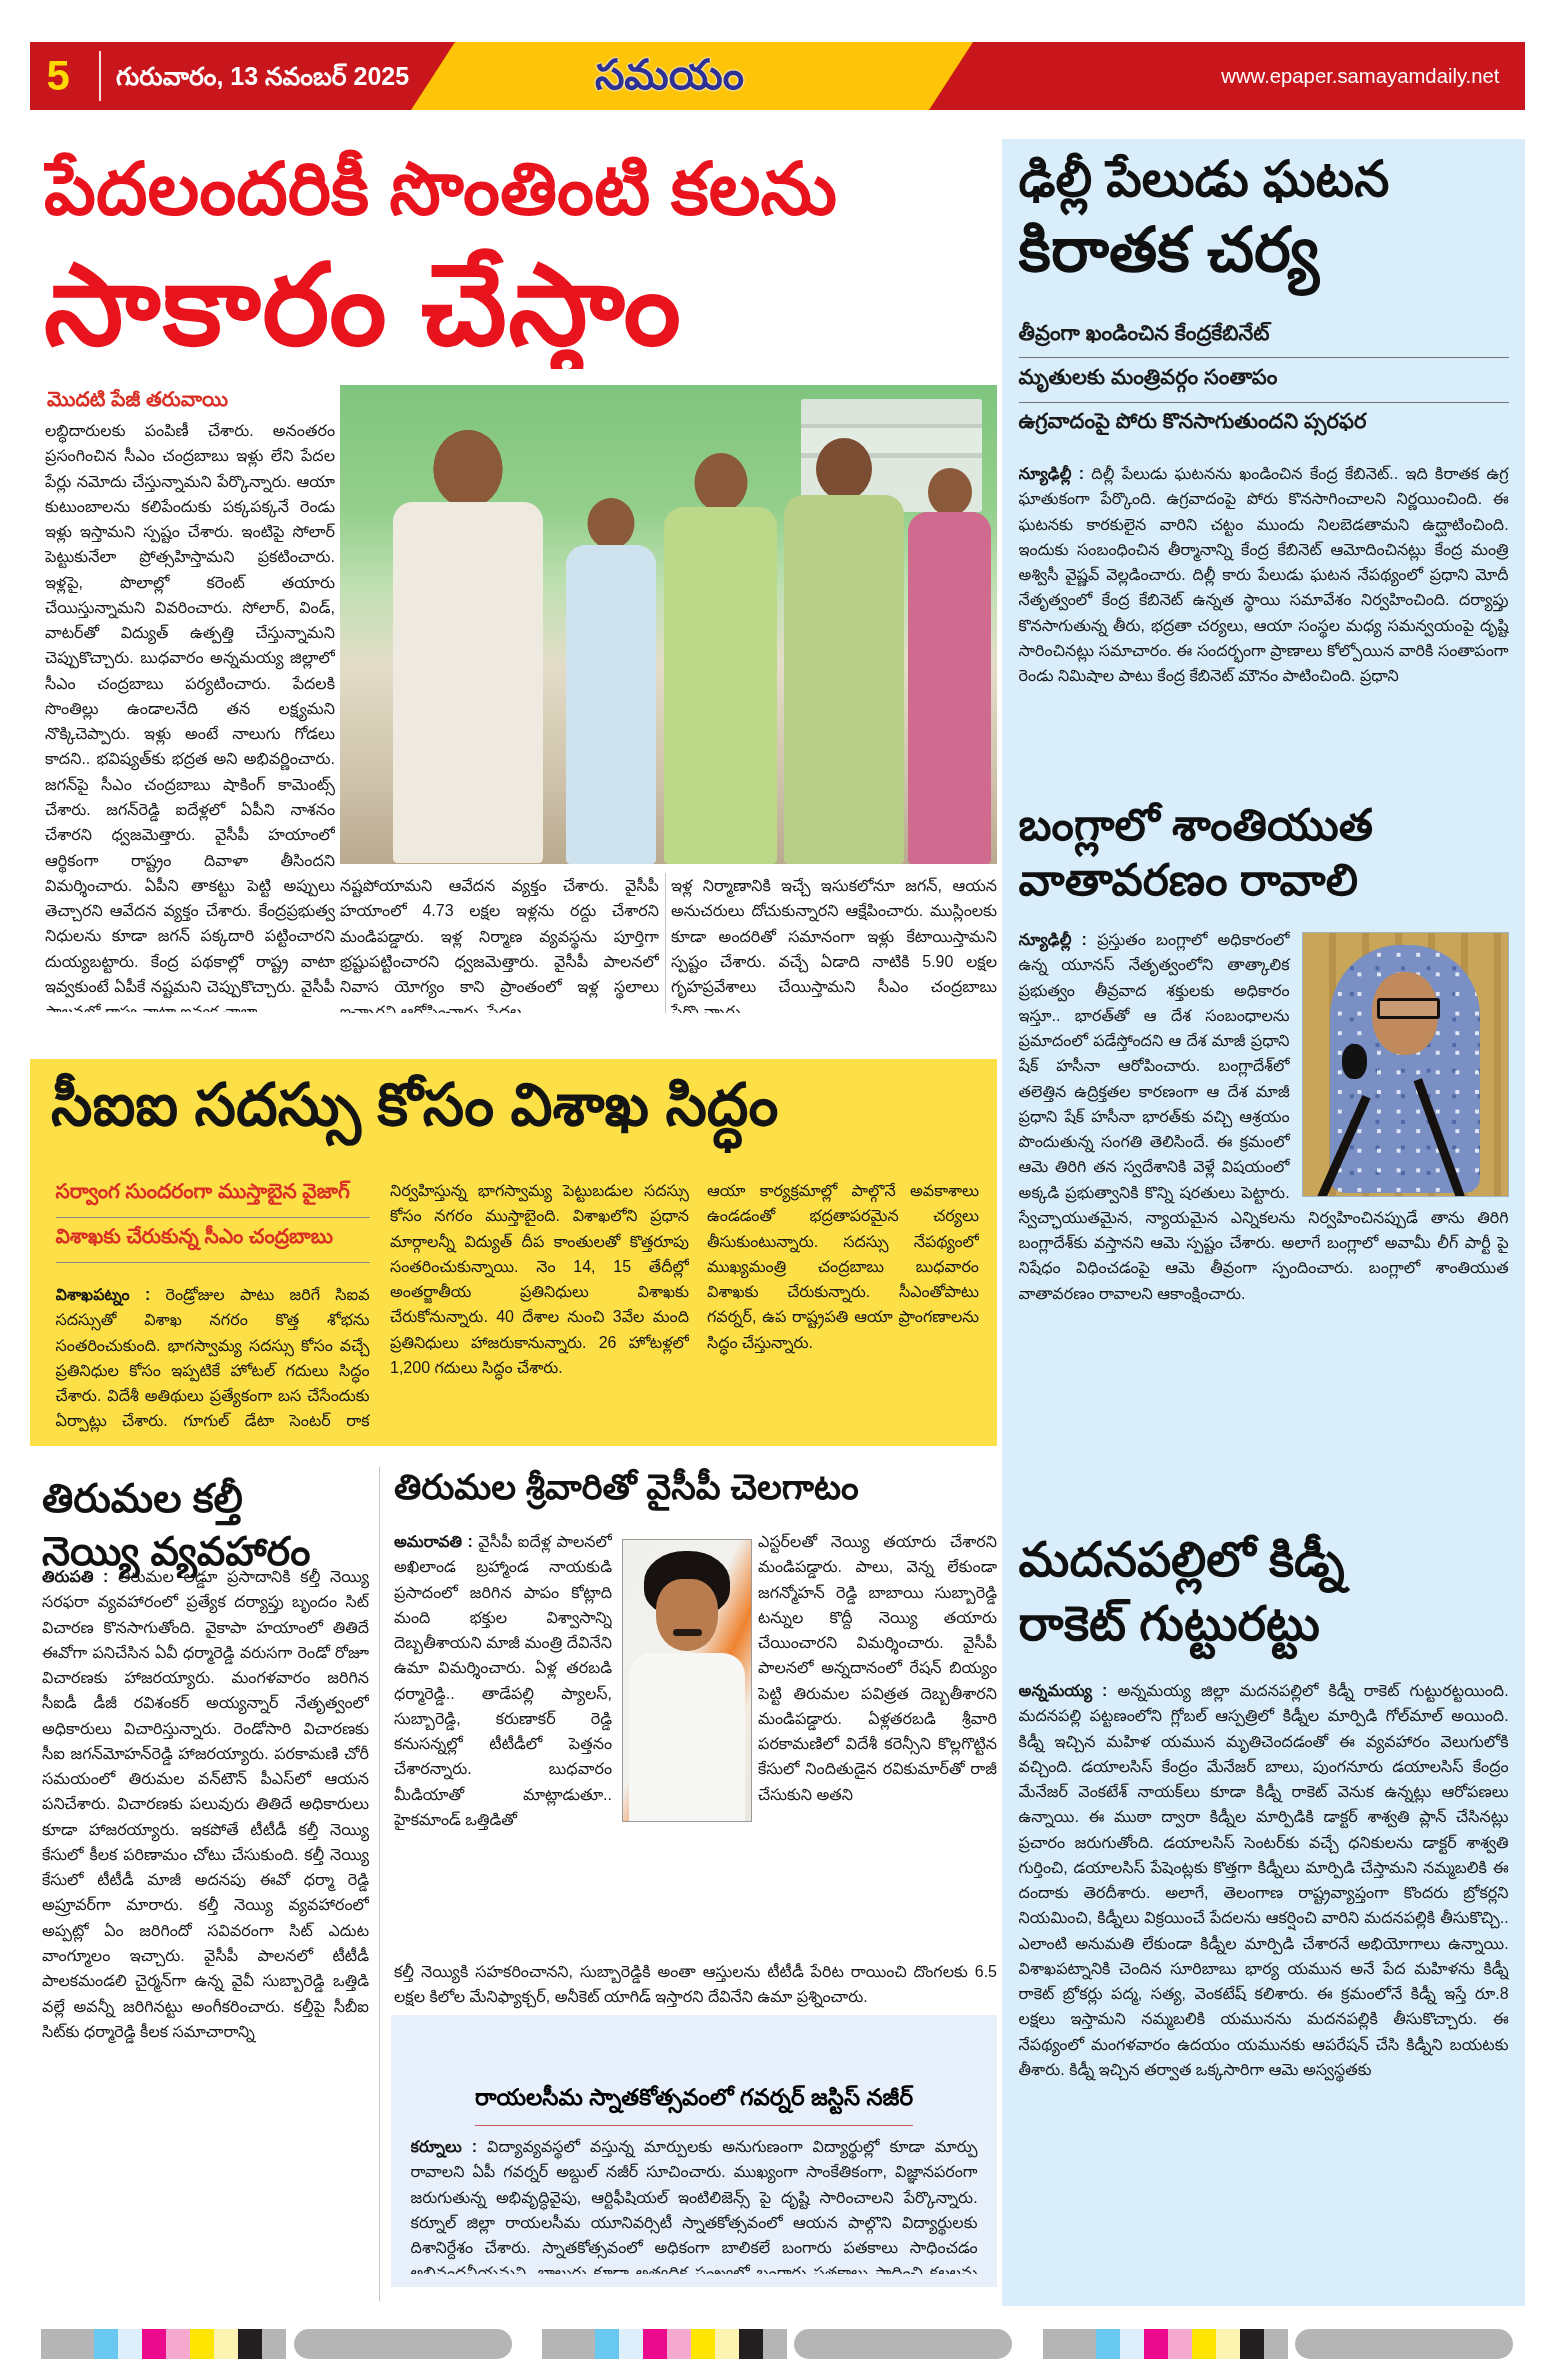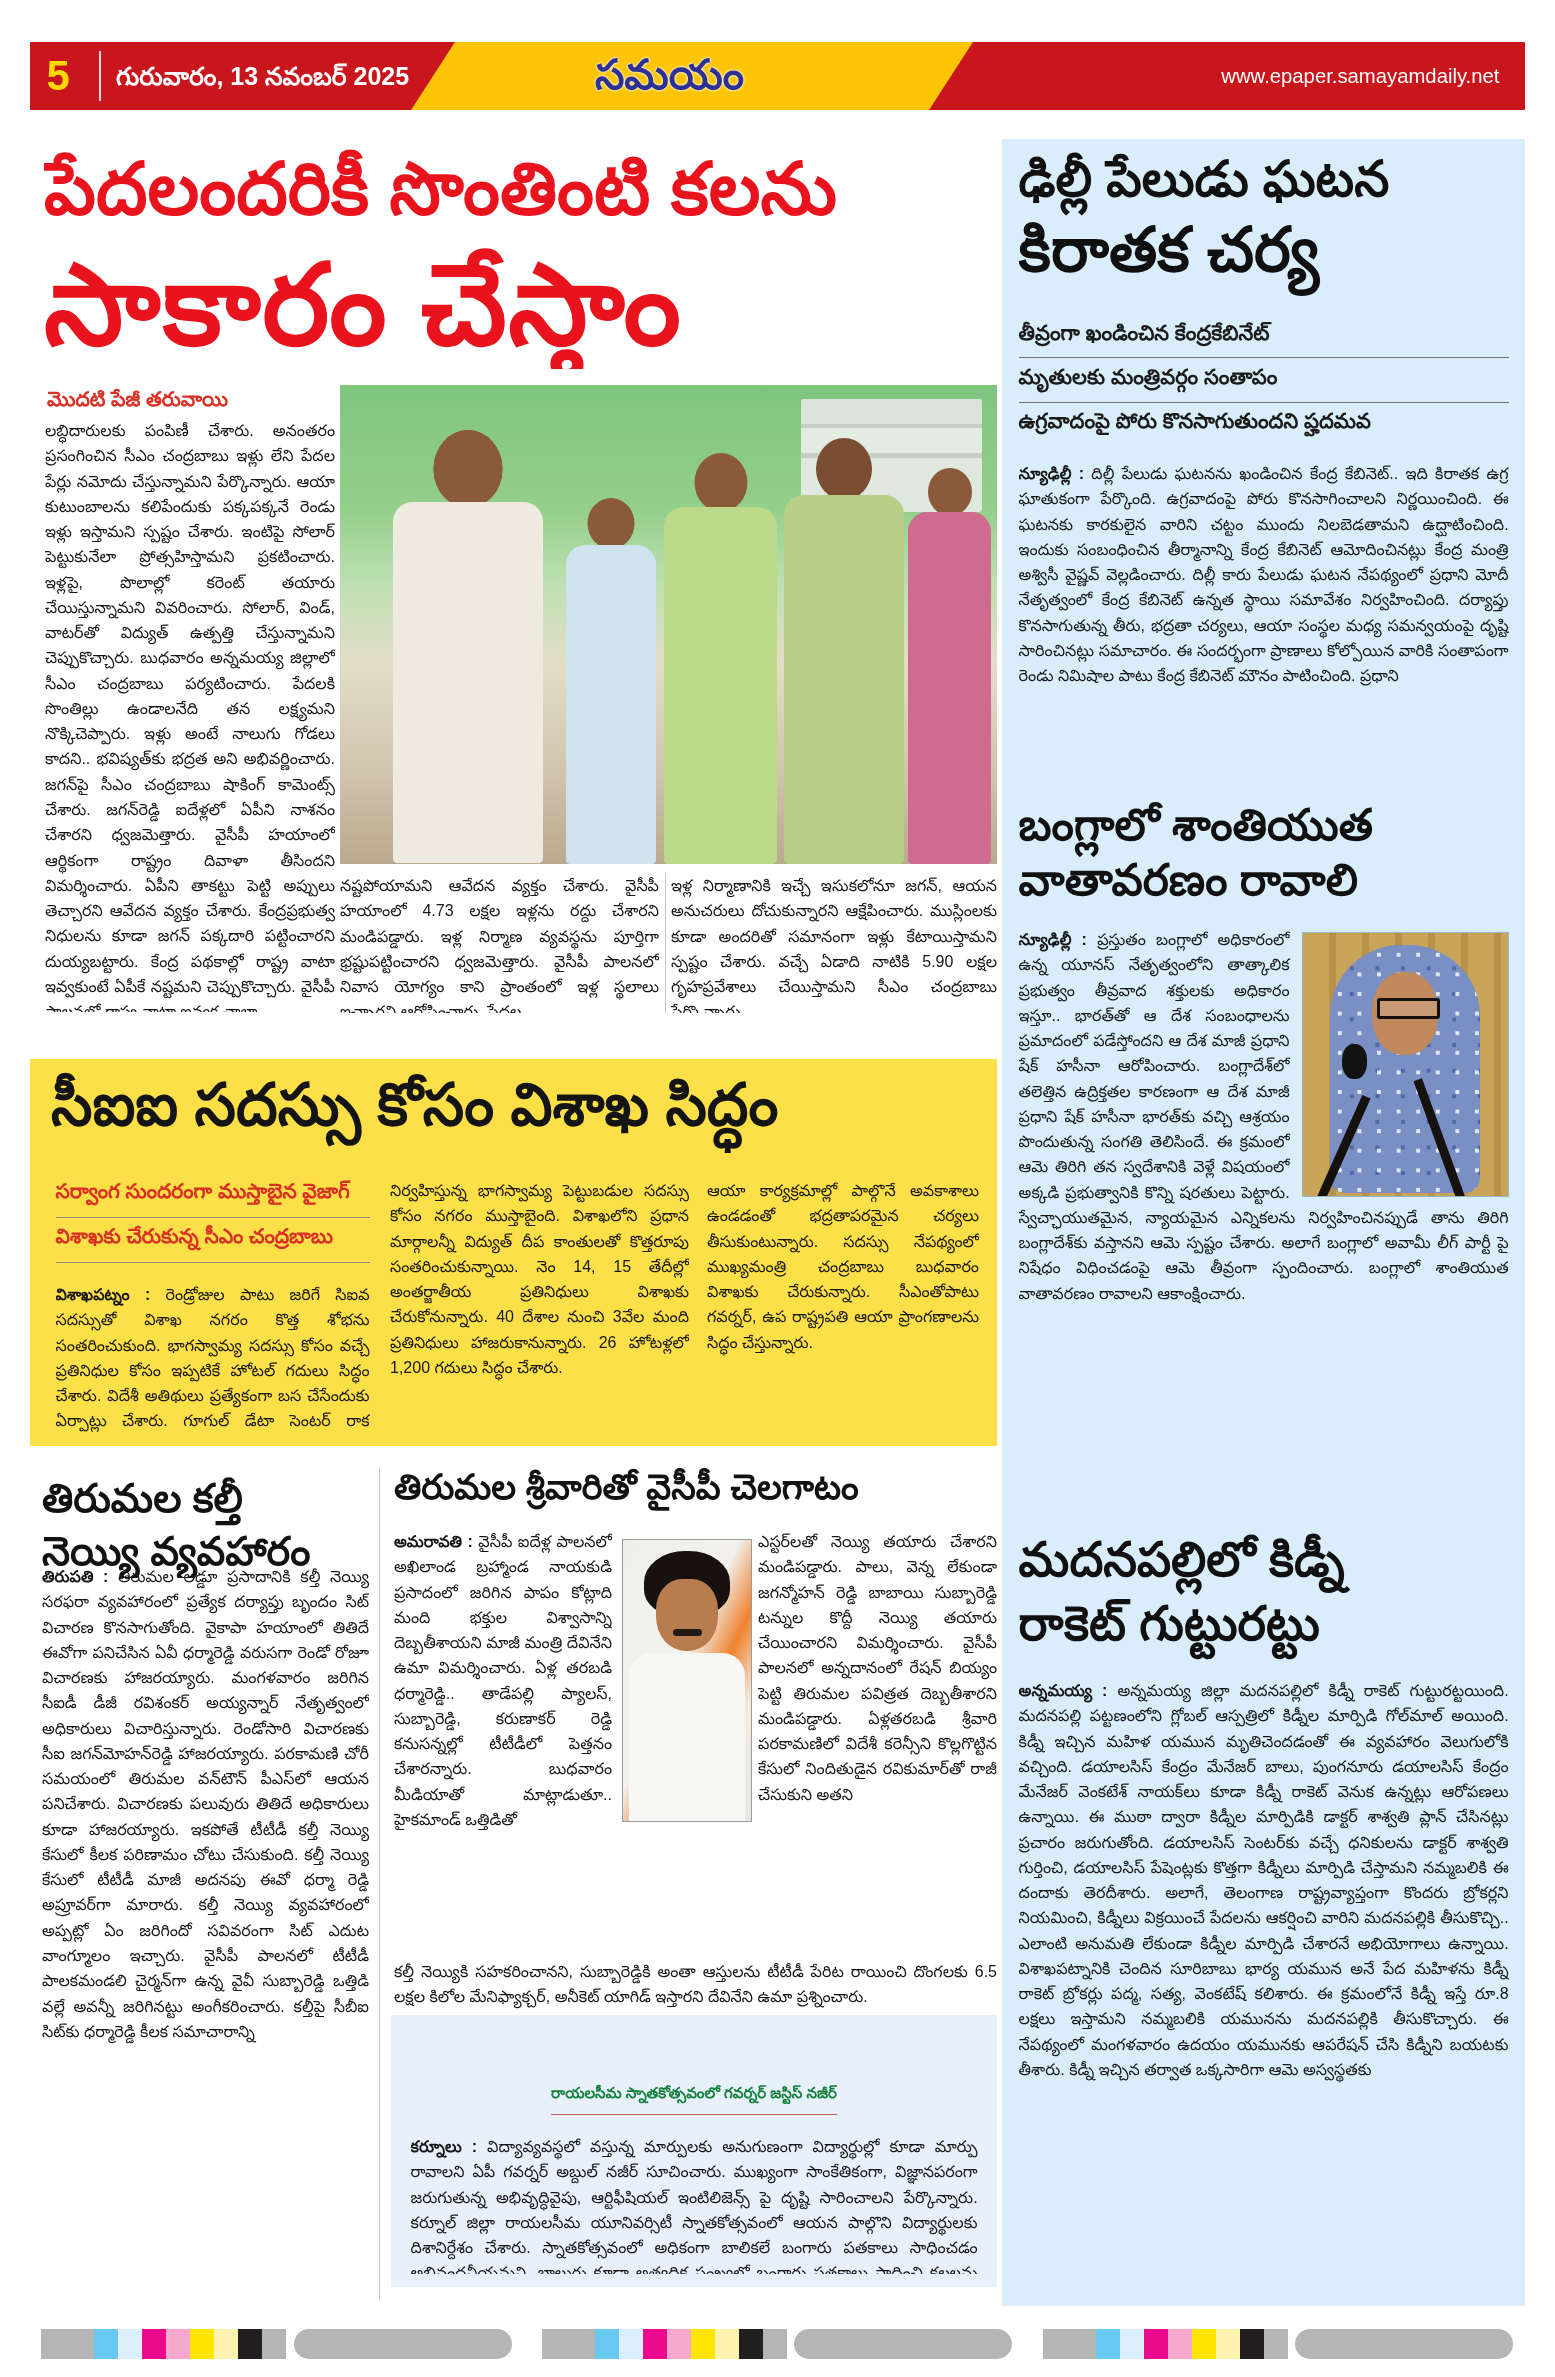--- a/index.html
+++ b/index.html
@@ -61,21 +61,21 @@
   .photo2{position:absolute;left:622px;top:1539px;width:128px;height:281px;border:0.8px solid #9a9a9a;overflow:hidden;
     background:linear-gradient(115deg,#efefec 0%,#f2f1ee 45%,#ef8330 62%,#f3ece2 78%,#e8e6e0 100%);}
   .p2-hair{position:absolute;left:21px;top:10.5px;width:86px;height:65px;border-radius:48% 48% 40% 40%;background:#17120f;}
   .p2-face{position:absolute;left:33px;top:39px;width:62px;height:72px;border-radius:42% 42% 48% 48%;background:#b97c4e;}
   .p2-mus{position:absolute;left:50px;top:89px;width:29px;height:6.8px;border-radius:4.5px;background:#241a14;}
   .p2-shirt{position:absolute;left:6px;top:113px;width:116px;height:169px;border-radius:22.6px 22.6px 0 0;background:#f7f7f5;}
 
   
   .ai-box{position:absolute;left:391px;top:2015px;width:606px;height:272px;background:#e8f1fb;}
   .ai-head{position:absolute;left:0;top:15px;width:100%;text-align:center;font-size:35px;font-weight:700;color:#141414;white-space:nowrap;overflow:hidden;}
-  .ai-sub{position:absolute;left:50%;transform:translateX(-50%);top:69px;font-size:15px;font-weight:700;color:#15803d;
+  .ai-sub{position:absolute;left:50%;transform:translateX(-50%);top:69px;font-size:23px;font-weight:700;color:#000000;
     padding-bottom:9px;border-bottom:1.5px solid #c9575a;white-space:nowrap;}
   .ai-body{position:absolute;left:19.6px;top:119px;width:567px;height:140px;}
 
   
   .sidebar{position:absolute;left:1002px;top:139px;width:523px;height:2167px;background:#d9eefa;}
   .sb{position:absolute;left:16.6px;width:490px;}
   .delhi-h1{top:10.5px;font-size:50px;font-weight:700;color:#101010;white-space:nowrap;overflow:hidden;}
   .delhi-h2{top:75px;font-size:62px;font-weight:700;color:#101010;white-space:nowrap;overflow:hidden;}
   .delhi-subs{top:175px;}
   .delhi-sub{font-size:21px;font-weight:600;color:#1b1b1b;padding:6.8px 0 7.5px 0;border-bottom:1.5px solid #6f6f6f;}
@@ -200,21 +200,21 @@
       <span class="dl">కర్నూలు</span><span class="dl"> : </span><span>విద్యావ్యవస్థలో వస్తున్న మార్పులకు అనుగుణంగా విద్యార్థుల్లో కూడా మార్పు రావాలని ఏపీ గవర్నర్ అబ్దుల్ నజీర్ సూచించారు. ముఖ్యంగా సాంకేతికంగా, విజ్ఞానపరంగా జరుగుతున్న అభివృద్ధివైపు, ఆర్టిఫీషియల్ ఇంటిలిజెన్స్ పై దృష్టి సారించాలని పేర్కొన్నారు. కర్నూల్ జిల్లా రాయలసీమ యూనివర్సిటీ స్నాతకోత్సవంలో ఆయన పాల్గొని విద్యార్థులకు దిశానిర్దేశం చేశారు. స్నాతకోత్సవంలో అధికంగా బాలికలే బంగారు పతకాలు సాధించడం అభినందనీయమని, బాలురు కూడా అత్యధిక సంఖ్యలో బంగారు పతకాలు సాధించి కలలను సాకారం చేసుకోవాలని సూచించారు. విద్యతో ఆత్మవిశ్వాసం పెరుగుతుందని, వ్యక్తిగత అభివృద్ధికి ఎంతగానో దోహదమవుతుందని పేర్కొన్నారు. ప్రపంచం సాంకేతికవైపు దూసుకుపోతున్న తరుణంలో వచ్చిన అవకాశాలను విద్యార్థులు సద్వినియోగం చేసుకోవాలని కోరారు.</span>
     </div>
   </div>
 
   <div class="sidebar">
     <div class="sb delhi-h2">కిరాతక చర్య</div>
     <div class="sb delhi-h1">ఢిల్లీ పేలుడు ఘటన</div>
     <div class="sb delhi-subs">
       <div class="delhi-sub">తీవ్రంగా ఖండించిన కేంద్రకేబినేట్</div>
       <div class="delhi-sub">మృతులకు మంత్రివర్గం సంతాపం</div>
-      <div class="delhi-sub">ఉగ్రవాదంపై పోరు కొనసాగుతుందని ప్హదమవ</div>
+      <div class="delhi-sub">ఉగ్రవాదంపై పోరు కొనసాగుతుందని ప్సరఫర</div>
     </div>
     <div class="sb delhi-body body-txt">
       <span class="dl">న్యూఢిల్లీ</span><span class="dl"> : </span><span>దిల్లీ పేలుడు ఘటనను ఖండించిన కేంద్ర కేబినెట్.. ఇది కిరాతక ఉగ్ర ఘాతుకంగా పేర్కొంది. ఉగ్రవాదంపై పోరు కొనసాగించాలని నిర్ణయించింది. ఈ ఘటనకు కారకులైన వారిని చట్టం ముందు నిలబెడతామని ఉద్ఘాటించింది. ఇందుకు సంబంధించిన తీర్మానాన్ని కేంద్ర కేబినెట్ ఆమోదించినట్లు కేంద్ర మంత్రి అశ్విసీ వైష్ణవ్ వెల్లడించారు. దిల్లీ కారు పేలుడు ఘటన నేపథ్యంలో ప్రధాని మోదీ నేతృత్వంలో కేంద్ర కేబినెట్ ఉన్నత స్థాయి సమావేశం నిర్వహించింది. దర్యాప్తు కొనసాగుతున్న తీరు, భద్రతా చర్యలు, ఆయా సంస్థల మధ్య సమన్వయంపై దృష్టి సారించినట్లు సమాచారం. ఈ సందర్భంగా ప్రాణాలు కోల్పోయిన వారికి సంతాపంగా రెండు నిమిషాల పాటు కేంద్ర కేబినెట్ మౌనం పాటించింది. ప్రధాని</span>
     </div>
 
     <div class="sb bangla-h1">బంగ్లాలో శాంతియుత</div>
     <div class="sb bangla-h2">వాతావరణం రావాలి</div>
     <div class="sb bangla-body body-txt">
       <div class="photo3" title="షేక్ హసీనా">
         <div class="p3-scarf"></div>

